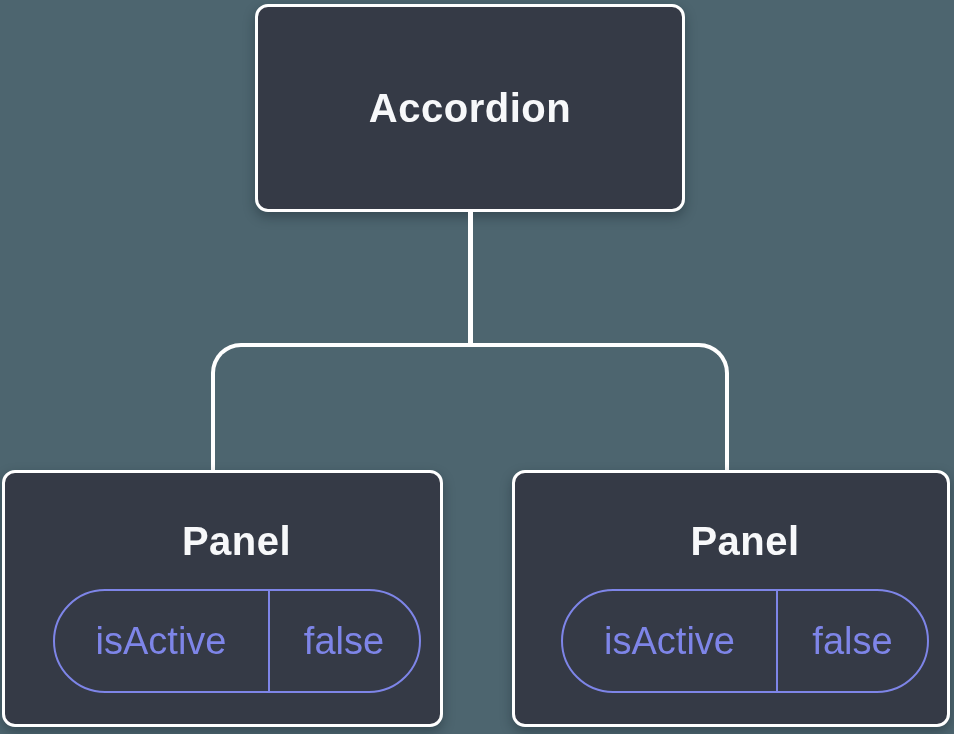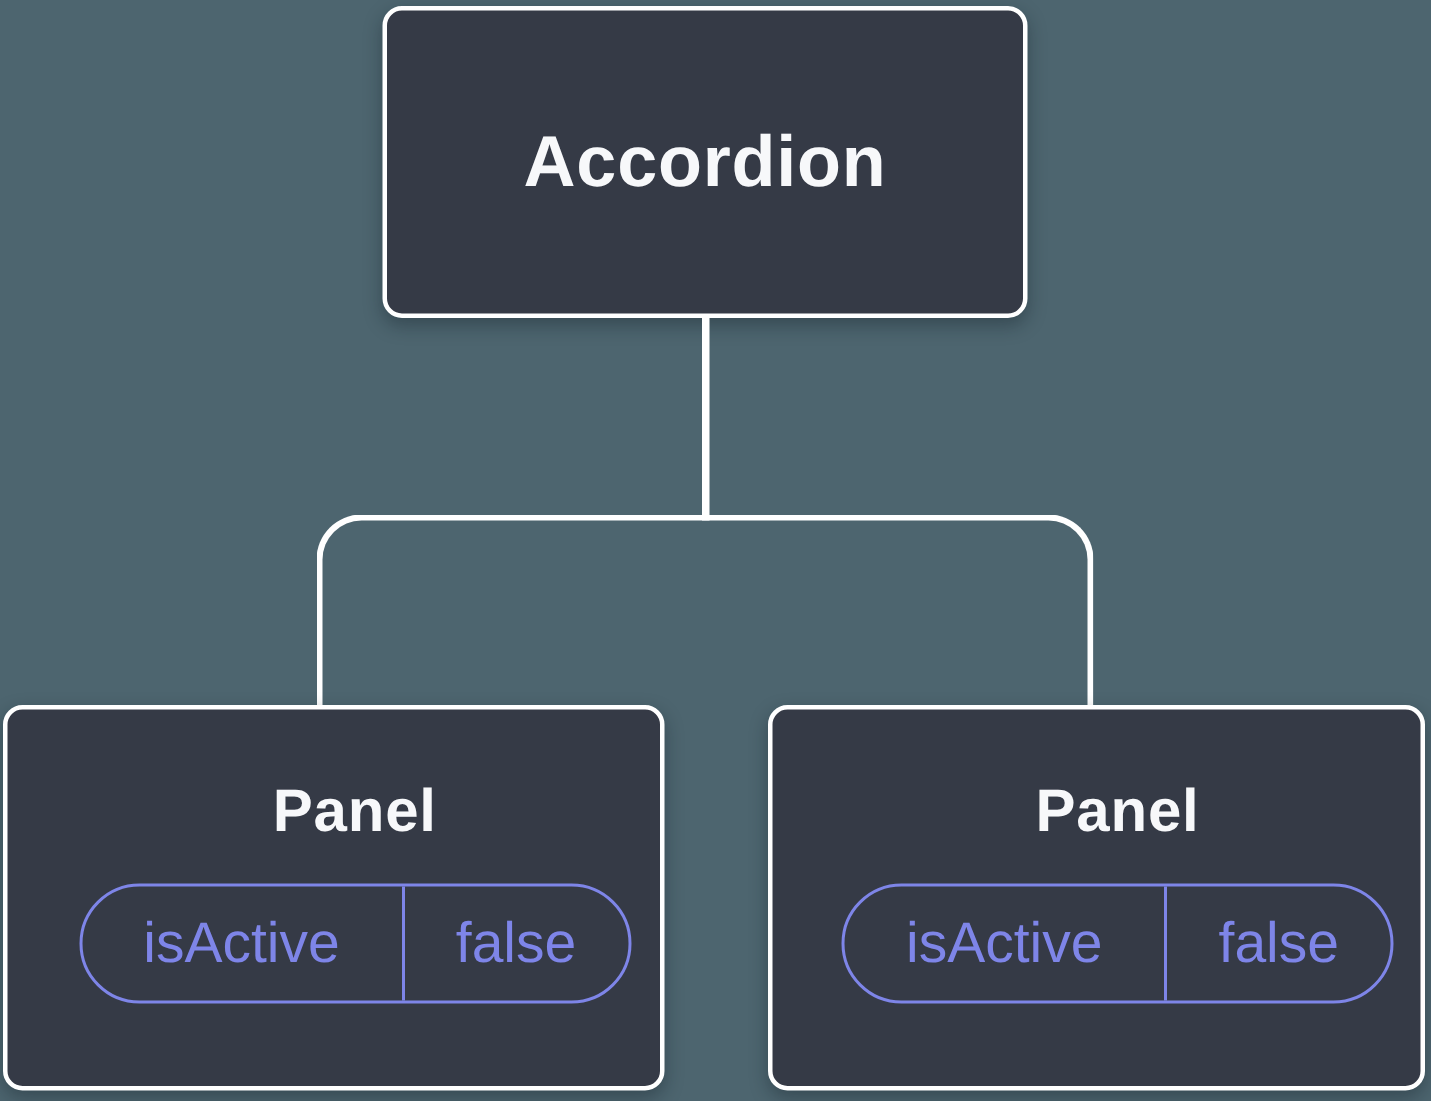--- a/index.html
+++ b/index.html
@@ -28,21 +28,21 @@
     border-radius: 13px;
     box-shadow: 0 5px 12px rgba(15, 25, 35, 0.35);
   }
   .node-root {
     left: 255px; top: 4px;
     width: 430px; height: 208px;
     display: flex; align-items: center; justify-content: center;
   }
   .node-label {
     color: var(--title-text);
-    font-size: 48px;
+    font-size: 40px;
     font-weight: 600;
     letter-spacing: 0.5px;
   }
   .connector-stem {
     position: absolute;
     left: 468px; top: 210px;
     width: 5px; height: 137px;
     background: var(--connector);
   }
   .connector-branch {
@@ -66,21 +66,21 @@
   .panel-title {
     margin-top: 44px;
     line-height: 48px;
     color: var(--title-text);
     font-size: 40px;
     font-weight: 600;
     letter-spacing: 0.5px;
   }
   .state-pill {
     margin-top: 24px;
-    width: 368px; height: 80px;
+    width: 368px; height: 104px;
     border: 2.5px solid var(--state-accent);
     border-radius: 52px;
     display: flex;
     align-items: stretch;
     color: var(--state-accent);
     font-size: 38px;
     font-weight: 400;
   }
   .state-key {
     flex: 0 0 215px;

